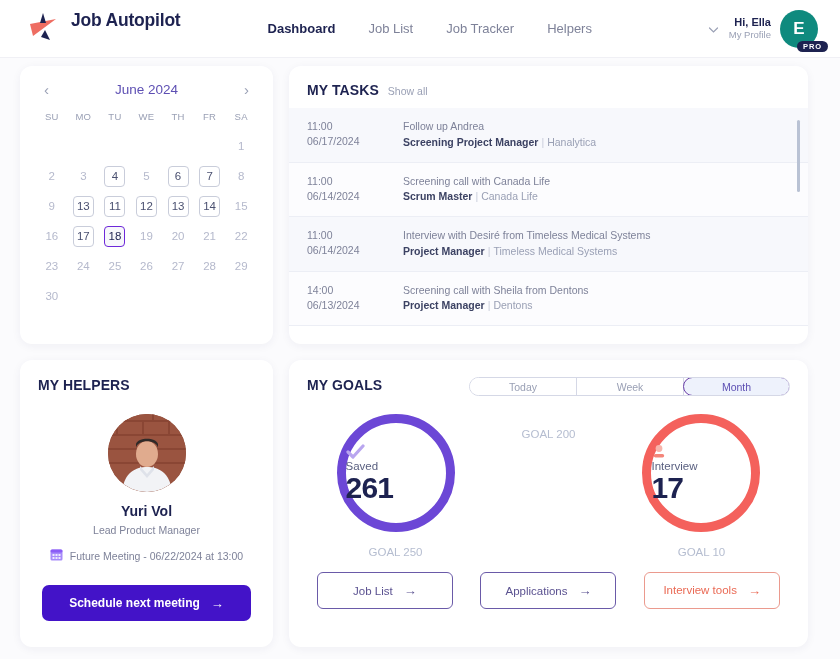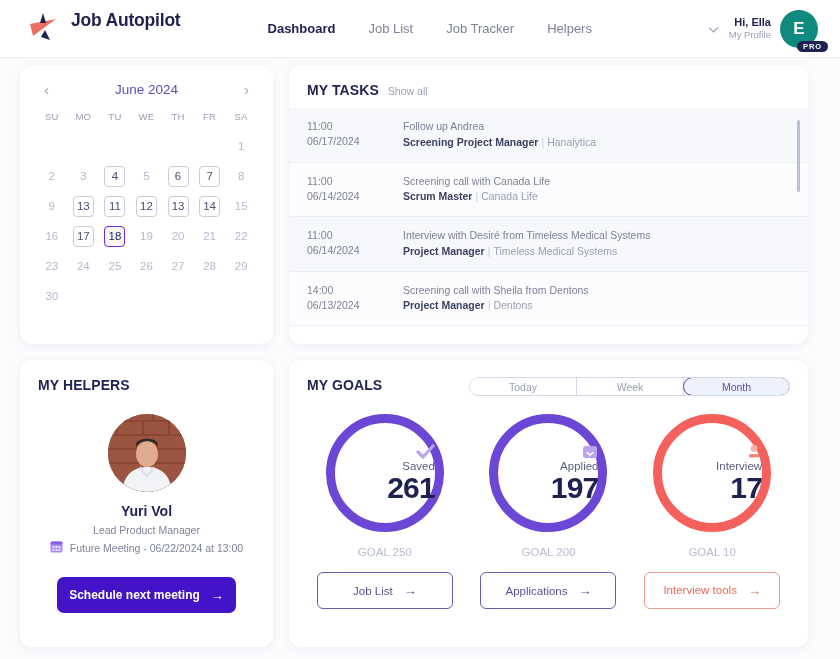--- a/index.html
+++ b/index.html
@@ -107,24 +107,24 @@
 
   
   .helpers { padding: 17px 18px 0; display: flex; flex-direction: column; align-items: center; }
   .helpers .card-title { align-self: flex-start; }
   .helper-photo {
     width: 78px; height: 78px; border-radius: 50%;
     margin: 21px 0 11px; overflow: hidden;
     background: #8a4a38; position: relative;
   }
   .helper-name { font-size: 14px; font-weight: bold; color: #1d2250; margin-bottom: 5px; }
-  .helper-role { font-size: 10.5px; color: #7e8299; margin-bottom: 4px; }
+  .helper-role { font-size: 10.5px; color: #7e8299; margin-bottom: 12px; }
   .helper-meet { display: flex; align-items: center; gap: 7px; font-size: 10.5px; color: #7e8299; }
   .btn-schedule {
-    margin-top: 22px; width: 179px; height: 36px;
+    margin-top: 22px; width: 209px; height: 36px;
     background: #4313c8; color: #fff;
     border: none; border-radius: 7px;
     font-size: 12px; font-weight: bold;
     font-family: "Liberation Sans", sans-serif;
     display: flex; align-items: center; justify-content: center; gap: 11px;
     cursor: pointer;
   }
 
   
   .goals-head { display: flex; align-items: flex-start; padding: 17px 18px 0; }
@@ -143,21 +143,21 @@
   .seg-btn.active {
     background: #eef2fc; color: #5d4fb3;
     border: 1px solid #6a3fa8; border-radius: 13px; margin: -1px;
   }
 
   .rings { display: flex; justify-content: space-around; padding: 18px 14px 0; }
   .ring-col { display: flex; flex-direction: column; align-items: center; }
   .ring {
     width: 118px; height: 118px; border-radius: 50%;
     border: 9px solid #6c47d6;
-    display: flex; flex-direction: column; align-items: flex-end; justify-content: center;
+    display: flex; flex-direction: column; align-items: flex-start; justify-content: center;
   }
   .ring.coral { border-color: #f4615c; }
   .ring-icon { height: 17px; margin-bottom: 1px; display: flex; align-items: flex-end; }
   .ring-label { font-size: 11.5px; color: #5a6080; margin-bottom: -1px; }
   .ring-value { font-size: 30px; font-weight: bold; color: #1d2250; letter-spacing: -0.8px; }
   .ring-goal { font-size: 11.5px; color: #b5bdd0; margin-top: 14px; }
 
   .goal-btns { display: flex; justify-content: space-around; padding: 14px 14px 0; }
   .goal-btn {
     width: 136px; height: 37px;
@@ -450,30 +450,20 @@
                 <path d="M2 8 L7 13 L17 2" stroke="#b9a6ef" stroke-width="3.2" fill="none" stroke-linecap="round" stroke-linejoin="round"></path>
               </svg>
           </span>
           <span class="ring-label">Saved</span>
           <span class="ring-value">261</span>
         </div>
         <span class="ring-goal">GOAL 250</span>
       </div>
 
       <div class="ring-col">
-        <div class="ring">
-          <span class="ring-icon">
-            <svg width="16" height="15" viewBox="0 0 16 15">
-              <rect x="1" y="2" width="14" height="12" rx="2.5" fill="#b9a6ef"></rect>
-              <path d="M5 8.5 L8 11 L11 8.5" stroke="#ffffff" stroke-width="1.4" fill="none" stroke-linecap="round"></path>
-            </svg>
-          </span>
-          <span class="ring-label">Applied</span>
-          <span class="ring-value">197</span>
-        </div>
         <span class="ring-goal">GOAL 200</span>
       </div>
 
       <div class="ring-col">
         <div class="ring coral">
           <span class="ring-icon">
             <svg width="16" height="15" viewBox="0 0 16 15">
               <circle cx="8" cy="4.5" r="3.4" fill="#f7b4ab"></circle>
               <rect x="2.8" y="10" width="10.4" height="3.4" rx="1.7" fill="#f4857a"></rect>
             </svg>

